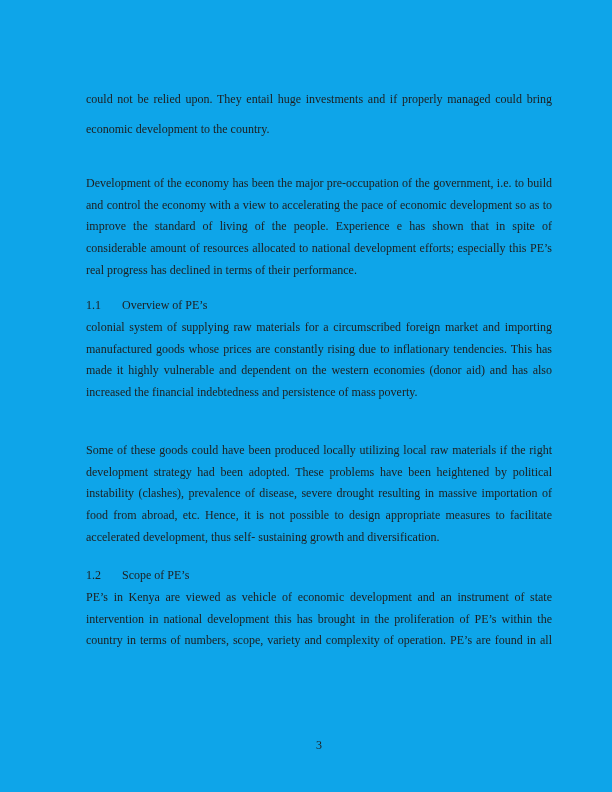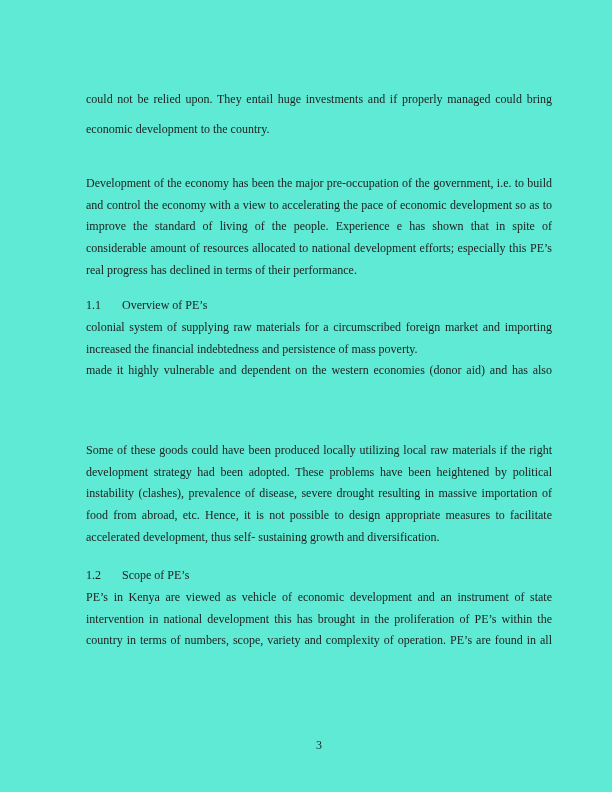--- a/index.html
+++ b/index.html
@@ -4,21 +4,21 @@
 <style>
   html, body {
     margin: 0;
     padding: 0;
     background: #ffffff;
   }
   .page {
     position: relative;
     width: 612px;
     height: 792px;
-    background: #5eead4;
+    background: #0ea5e9;
     font-family: "Liberation Serif", "DejaVu Serif", serif;
     color: #1e1e1e;
     font-size: 12px;
     overflow: hidden;
   }
   .block {
     position: absolute;
     left: 86px;
     width: 466px;
   }
@@ -70,22 +70,23 @@
     <div class="line j">considerable amount of resources allocated to national development efforts; especially this PE’s</div>
     <div class="line last">real progress has declined in terms of their performance.</div>
   </div>
 
   <div class="block heading" style="top:295px">
     <span class="hnum">1.1</span><span class="htitle">Overview of PE’s</span>
   </div>
 
   <div class="block para" style="top:317px">
     <div class="line j">colonial system of supplying raw materials for a circumscribed foreign market and importing</div>
+    <div class="line j">manufactured goods whose prices are constantly rising due to inflationary tendencies. This has</div>
+    <div class="line j">made it highly vulnerable and dependent on the western economies (donor aid) and has also</div>
     <div class="line last">increased the financial indebtedness and persistence of mass poverty.</div>
-    <div class="line j">made it highly vulnerable and dependent on the western economies (donor aid) and has also</div>
   </div>
 
   <div class="block para" style="top:440px">
     <div class="line j">Some of these goods could have been produced locally utilizing local raw materials if the right</div>
     <div class="line j">development strategy had been adopted. These problems have been heightened by political</div>
     <div class="line j">instability (clashes), prevalence of disease, severe drought resulting in massive importation of</div>
     <div class="line j">food from abroad, etc. Hence, it is not possible to design appropriate measures to facilitate</div>
     <div class="line last">accelerated development, thus self- sustaining growth and diversification.</div>
   </div>
 

